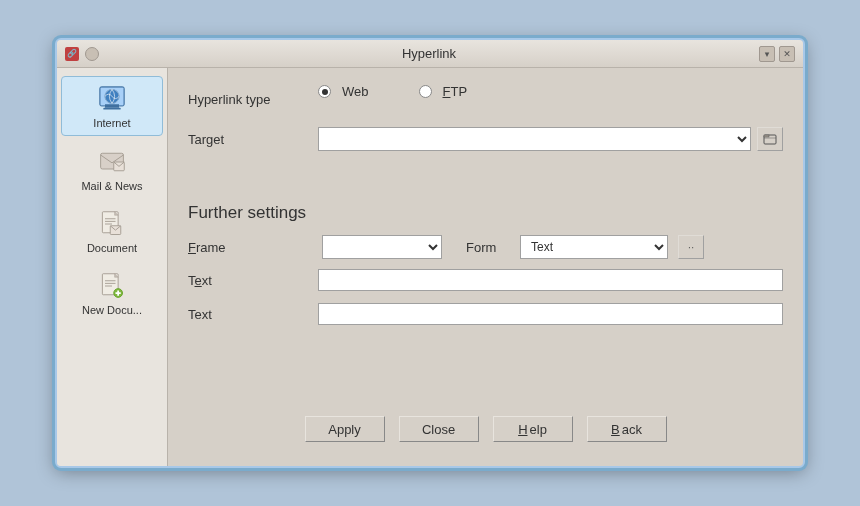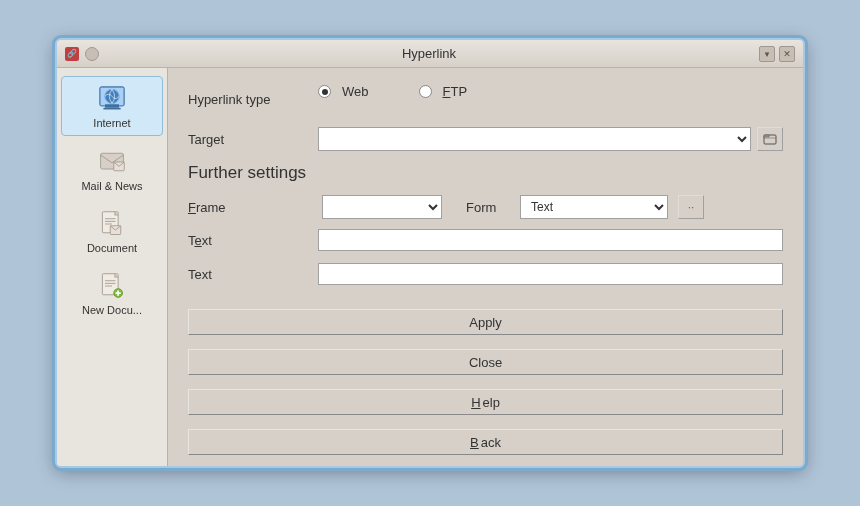--- a/index.html
+++ b/index.html
@@ -303,21 +303,20 @@
       height: 22px;
     }
 
     
     .button-bar {
       display: flex;
       justify-content: center;
       gap: 14px;
       padding: 12px 0 8px 0;
       margin-top: auto;
-      flex-direction: column;
     }
 
     .action-btn {
       min-width: 80px;
       height: 26px;
       background: #d6d0c8;
       border: 1px solid #a0a0a0;
       border-top-color: #e8e4de;
       border-left-color: #e8e4de;
       border-bottom-color: #888;

